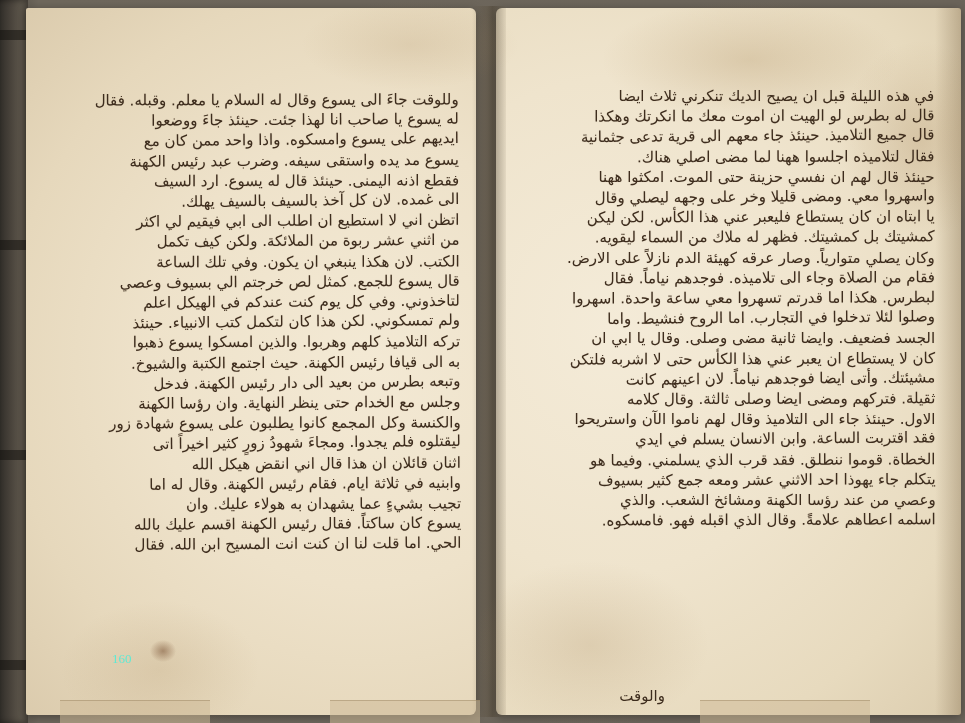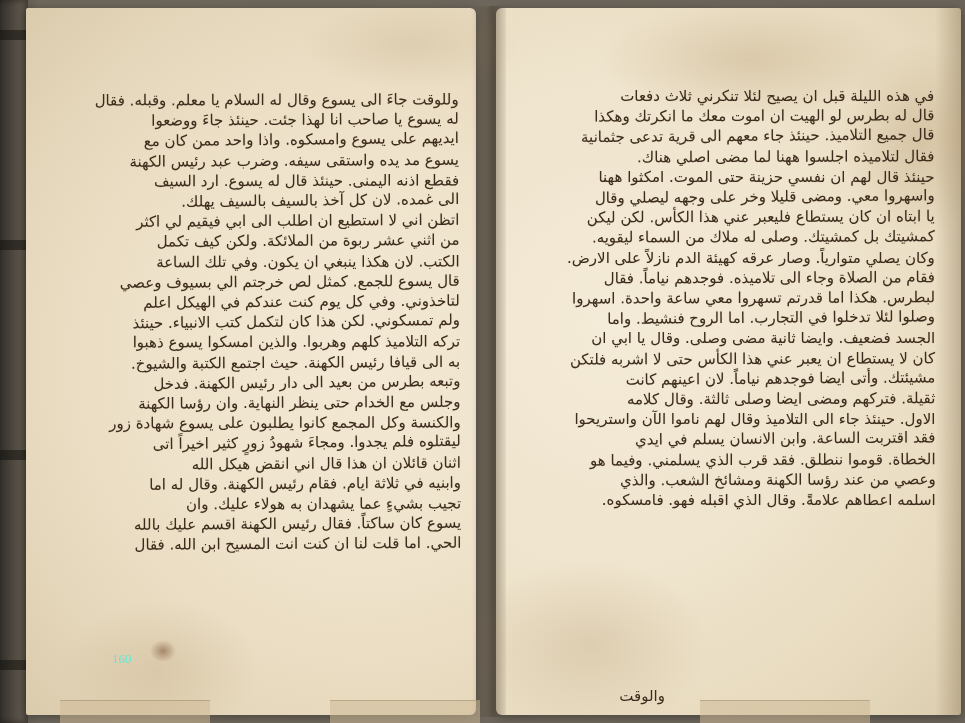--- a/index.html
+++ b/index.html
@@ -192,39 +192,40 @@
     <div class="stain s3"></div>
     <div class="stain s4"></div>
     <div class="stain s5"></div>
     <div class="stain s6"></div>
 
     <div class="tape tape-l"></div>
     <div class="tape tape-m"></div>
     <div class="tape tape-r"></div>
 
     <div id="right-text" class="textblock">
-      <div class="line">في هذه الليلة قبل ان يصيح لئلا تنكرني ثلاث دفعات</div>
+      <div class="line">في هذه الليلة قبل ان يصيح الديك تنكرني ثلاث ايضا</div>
       <div class="line">قال له بطرس لو الهيت ان اموت معك ما انكرتك وهكذا</div>
       <div class="line">قال جميع التلاميذ. حينئذ جاء معهم الى قرية تدعى جثمانية</div>
       <div class="line">فقال لتلاميذه اجلسوا ههنا لما مضى اصلي هناك.</div>
       <div class="line">حينئذ قال لهم ان نفسي حزينة حتى الموت. امكثوا ههنا</div>
       <div class="line">واسهروا معي. ومضى قليلا وخر على وجهه ليصلي وقال</div>
       <div class="line">يا ابتاه ان كان يستطاع فليعبر عني هذا الكأس. لكن ليكن</div>
-      <div class="line">كمشيتك بل كمشيتك. وصلى له ملاك من السماء ليقويه.</div>
+      <div class="line">كمشيتك بل كمشيتك. فظهر له ملاك من السماء ليقويه.</div>
       <div class="line">وكان يصلي متوارياً. وصار عرقه كهيئة الدم نازلاً على الارض.</div>
       <div class="line">فقام من الصلاة وجاء الى تلاميذه. فوجدهم نياماً. فقال</div>
       <div class="line">لبطرس. هكذا اما قدرتم تسهروا معي ساعة واحدة. اسهروا</div>
       <div class="line">وصلوا لئلا تدخلوا في التجارب. اما الروح فنشيط. واما</div>
       <div class="line">الجسد فضعيف. وايضا ثانية مضى وصلى. وقال يا ابي ان</div>
       <div class="line">كان لا يستطاع ان يعبر عني هذا الكأس حتى لا اشربه فلتكن</div>
       <div class="line">مشيئتك. وأتى ايضا فوجدهم نياماً. لان اعينهم كانت</div>
       <div class="line">ثقيلة. فتركهم ومضى ايضا وصلى ثالثة. وقال كلامه</div>
       <div class="line">الاول. حينئذ جاء الى التلاميذ وقال لهم ناموا الآن واستريحوا</div>
       <div class="line">فقد اقتربت الساعة. وابن الانسان يسلم في ايدي</div>
       <div class="line">الخطاة. قوموا ننطلق. فقد قرب الذي يسلمني. وفيما هو</div>
+      <div class="line">يتكلم جاء يهوذا احد الاثني عشر ومعه جمع كثير بسيوف</div>
       <div class="line">وعصي من عند رؤسا الكهنة ومشائخ الشعب. والذي</div>
       <div class="line">اسلمه اعطاهم علامةً. وقال الذي اقبله فهو. فامسكوه.</div>
     </div>
 
     <div id="left-text" class="textblock">
       <div class="line">وللوقت جاءَ الى يسوع وقال له السلام يا معلم. وقبله. فقال</div>
       <div class="line">له يسوع يا صاحب انا لهذا جئت. حينئذ جاءَ ووضعوا</div>
       <div class="line">ايديهم على يسوع وامسكوه. واذا واحد ممن كان مع</div>
       <div class="line">يسوع مد يده واستقى سيفه. وضرب عبد رئيس الكهنة</div>
       <div class="line">فقطع اذنه اليمنى. حينئذ قال له يسوع. ارد السيف</div>

